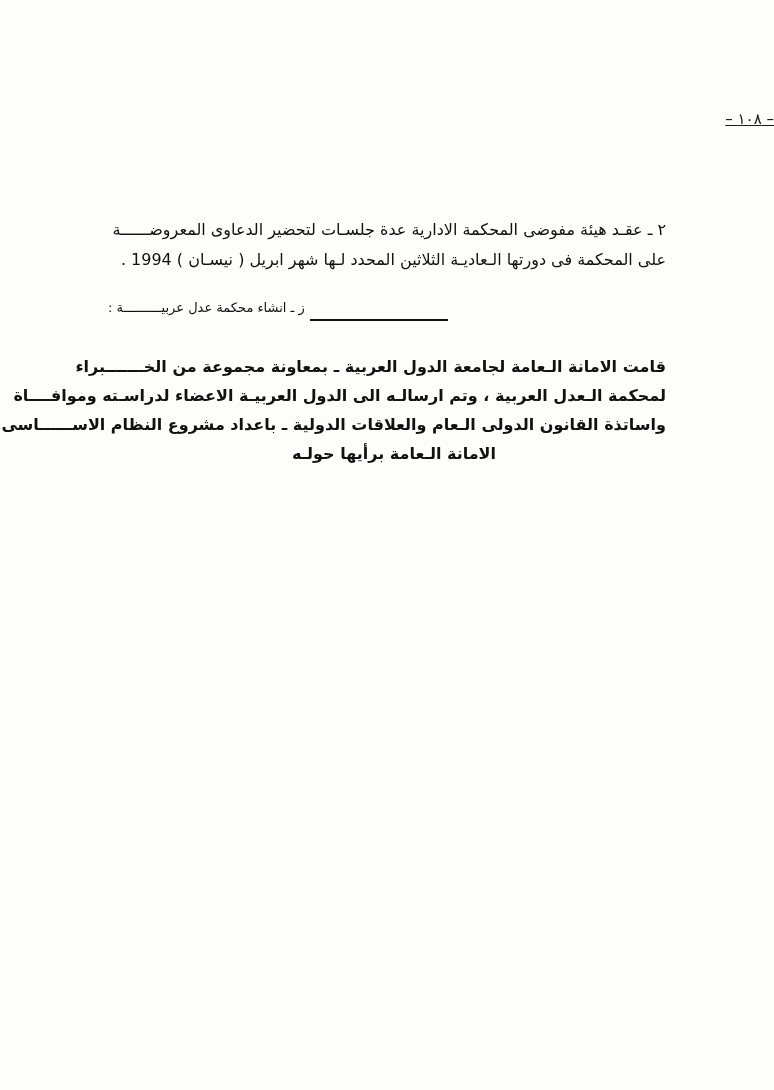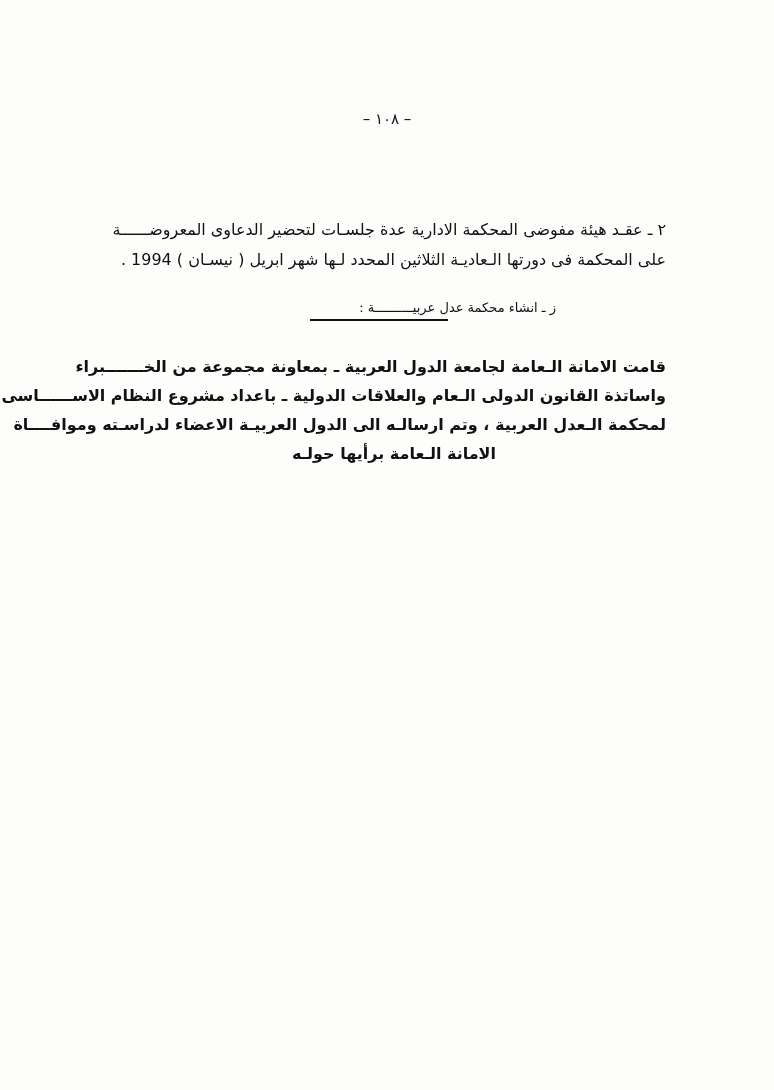--- a/index.html
+++ b/index.html
@@ -18,25 +18,25 @@
   .page {
     position: absolute;
     inset: 0;
     background: #fdfdfc;
   }
   .page-number {
     position: absolute;
     top: 110px;
     left: 0;
     right: 0;
-    text-align: center;
     font-size: 15px;
     letter-spacing: 1px;
     color: #1a1a1a;
     font-family: "DejaVu Sans", sans-serif;
+    text-decoration: underline;
   }
   .body-block {
     position: absolute;
     right: 108px;
     left: 108px;
     direction: rtl;
     text-align: justify;
   }
   .para-1 {
     top: 215px;
@@ -54,21 +54,21 @@
   .heading-block {
     position: absolute;
     top: 300px;
     right: 108px;
     left: 108px;
     direction: rtl;
   }
   .heading-row {
     display: flex;
     flex-direction: row;
-    justify-content: flex-start;
+    justify-content: flex-end;
     align-items: flex-end;
     padding-right: 110px;
   }
   .heading-text {
     font-size: 13px;
     letter-spacing: 0.5px;
     color: #0f0f0f;
   }
   .heading-underline {
     margin-top: 4px;
@@ -113,20 +113,20 @@
 
   <div class="heading-block">
     <div class="heading-row">
       <span class="heading-text">ز ـ انشاء  محكمة عدل عربيــــــــــة :</span>
     </div>
     <div class="heading-underline"></div>
   </div>
 
   <div class="body-block para-2">
     <div class="line justify-wide rtl-right">قامت  الامانة الـعامة  لجامعة الدول العربية  ـ بمعاونة  مجموعة  من الخـــــــبراء</div>
+    <div class="line justify-wide rtl-right">لمحكمة  الـعدل  العربية  ، وتم  ارسالـه  الى الدول  العربيـة  الاعضاء  لدراسـته وموافــــاة</div>
     <div class="line justify-wide rtl-right">واساتذة القانون الدولى الـعام  والعلاقات  الدولية  ـ  باعداد مشروع  النظام  الاســــــاسى</div>
-    <div class="line justify-wide rtl-right">لمحكمة  الـعدل  العربية  ، وتم  ارسالـه  الى الدول  العربيـة  الاعضاء  لدراسـته وموافــــاة</div>
     <div class="line line-last">الامانة الـعامة  برأيها حولـه</div>
   </div>
 
   <div class="blank-area"></div>
 
 </div>
 
 </body></html>

